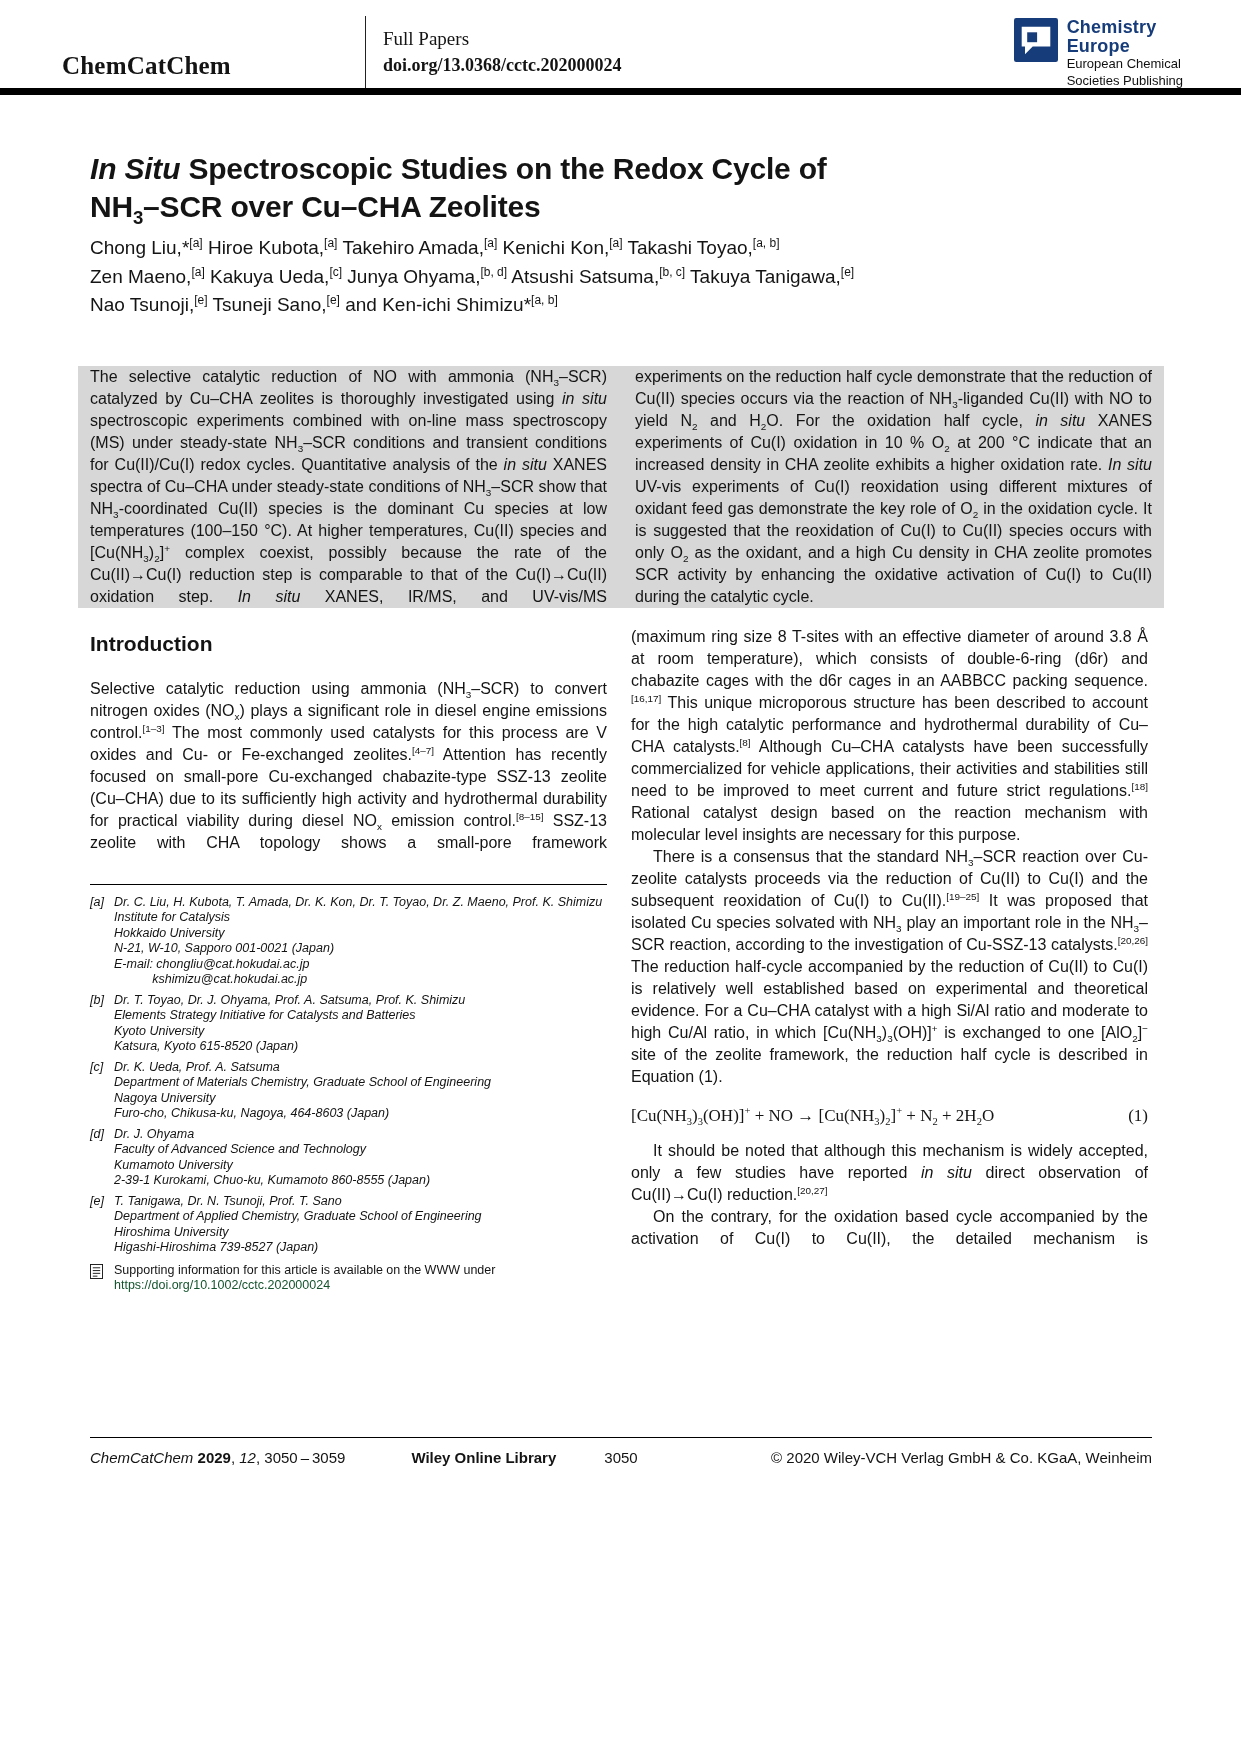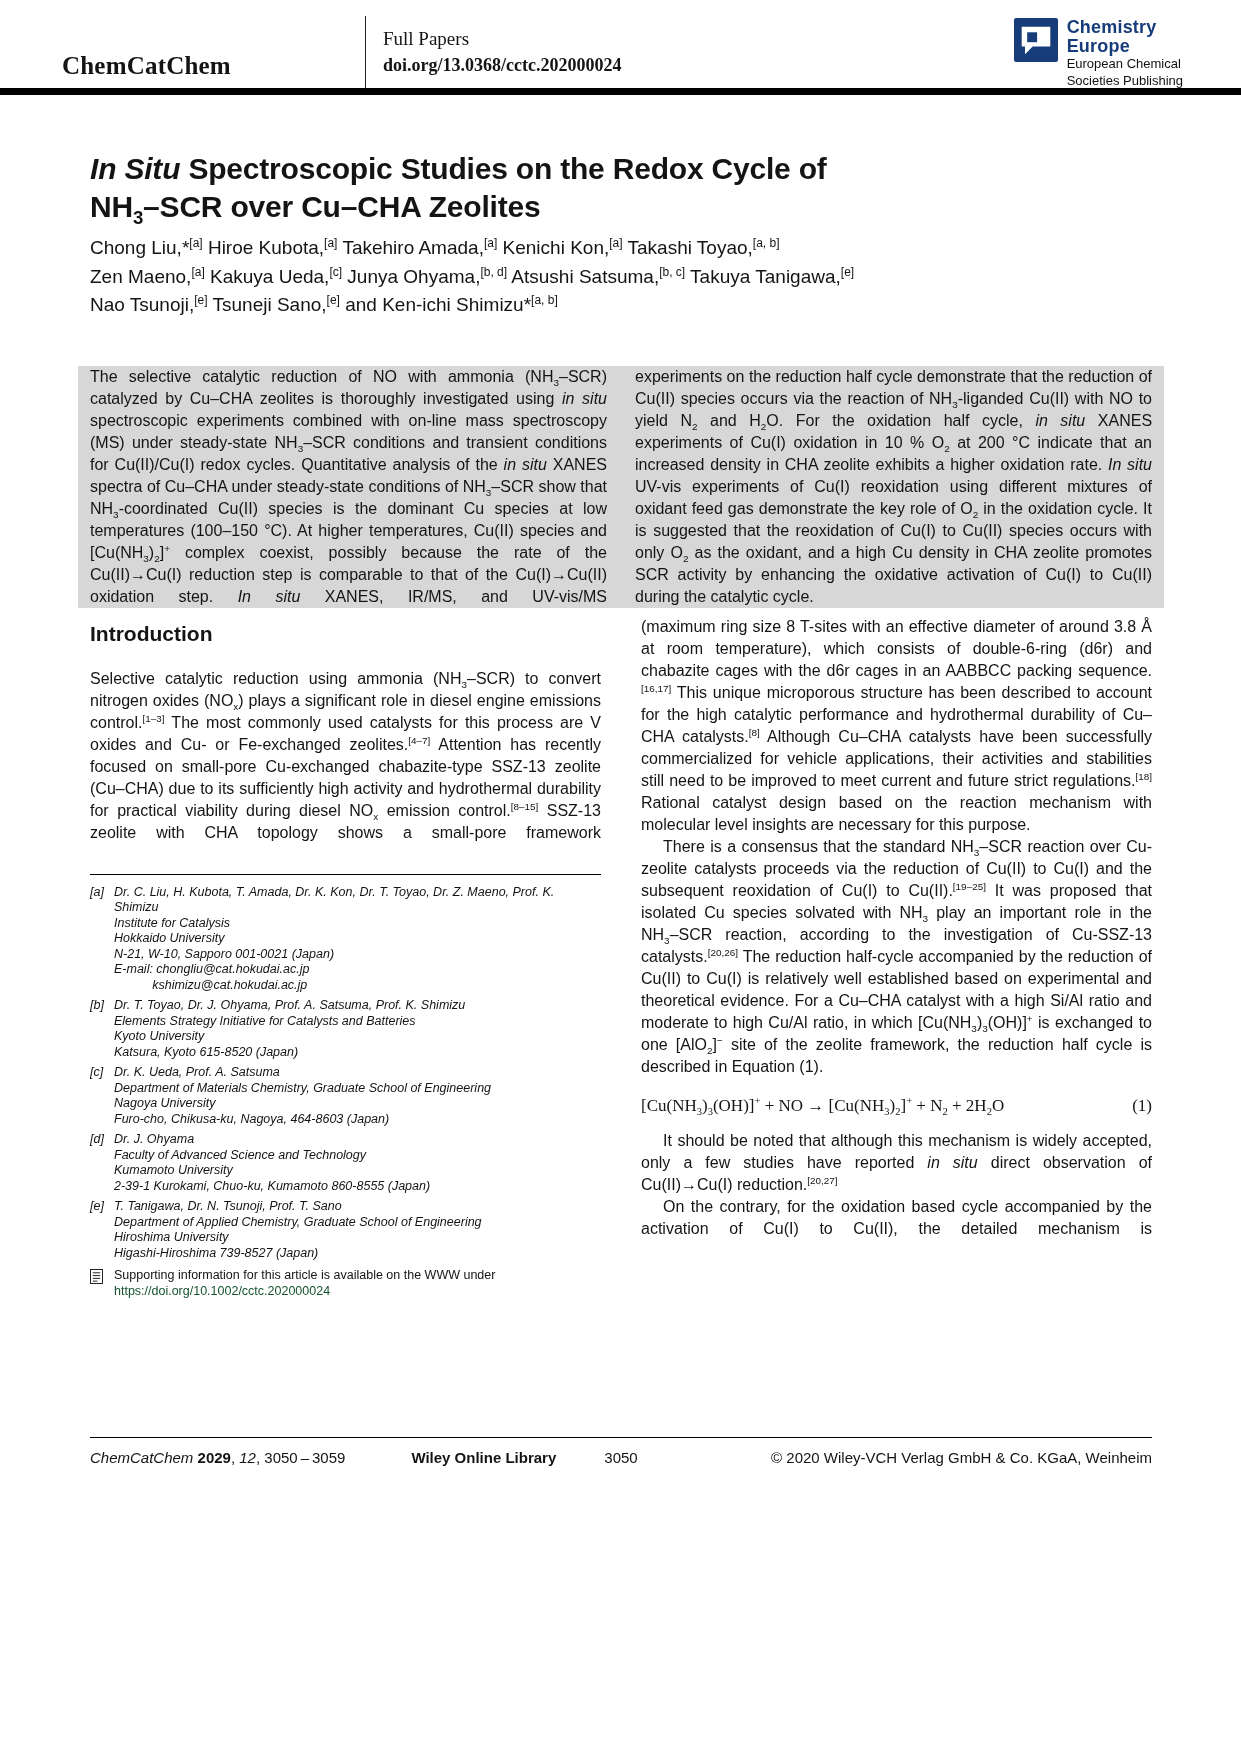--- a/index.html
+++ b/index.html
@@ -41,21 +41,21 @@
   sup{font-size:0.62em;line-height:0;vertical-align:super;}
   sub{font-size:0.62em;line-height:0;vertical-align:sub;}
 
   .abstract{
     margin-top:46px;margin-left:-12px;margin-right:-12px;
     background:var(--abstract-bg,#d7d7d7);
     padding:0 12px;display:flex;gap:28px;
   }
   .acol{width:517px;font-size:16px;line-height:22px;text-align:justify;}
 
-  .cols{margin-top:8px;display:flex;gap:40px;align-items:flex-start;}
+  .cols{margin-top:18px;display:flex;gap:24px;align-items:flex-start;}
   .col{width:517px;}
   h2.section{font-size:21px;font-weight:700;margin:6px 0 22px;}
   p.body{font-size:16px;line-height:22px;text-align:justify;}
   p.indent{text-indent:22px;}
   .cont{text-align-last:justify;}
 
   
   .equation{
     display:flex;justify-content:space-between;align-items:flex-start;
     margin:18px 0 14px;font-family:"Liberation Serif","DejaVu Serif",serif;font-size:17px;

